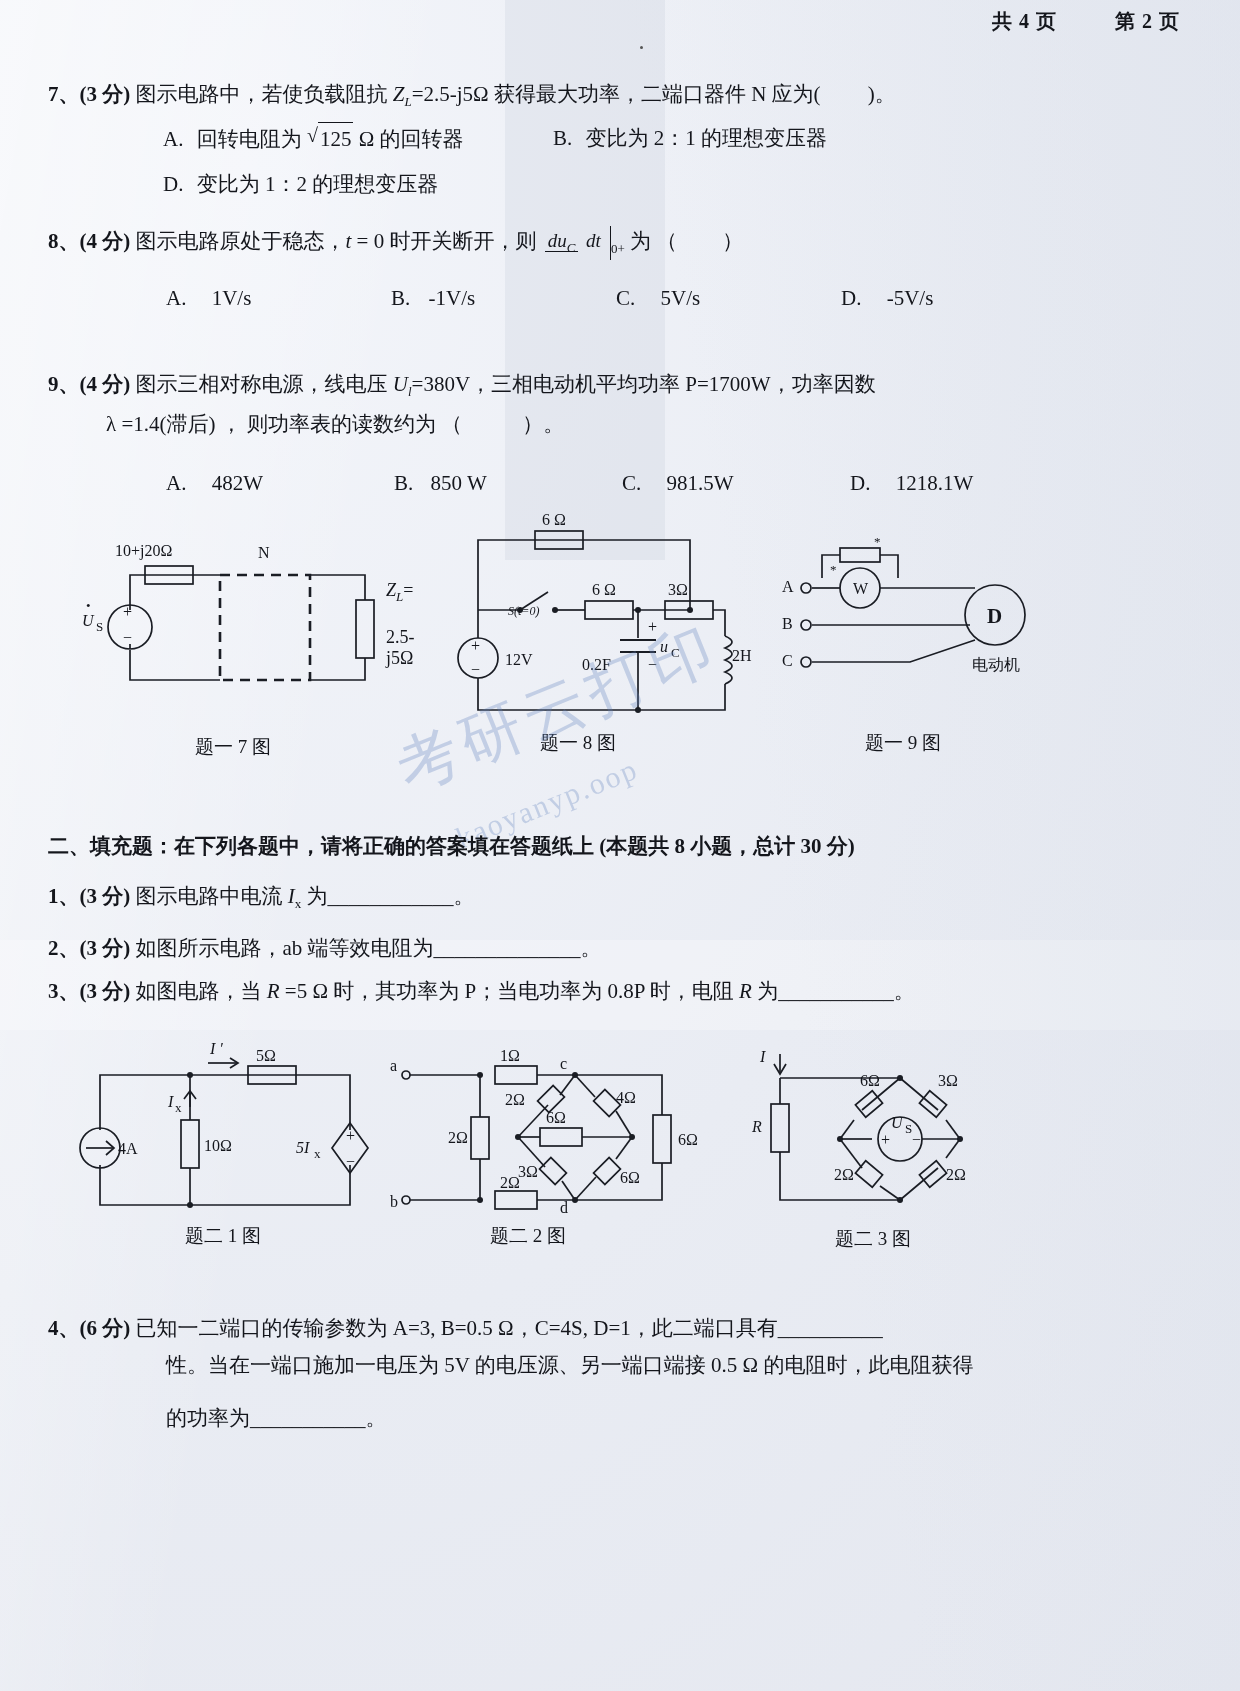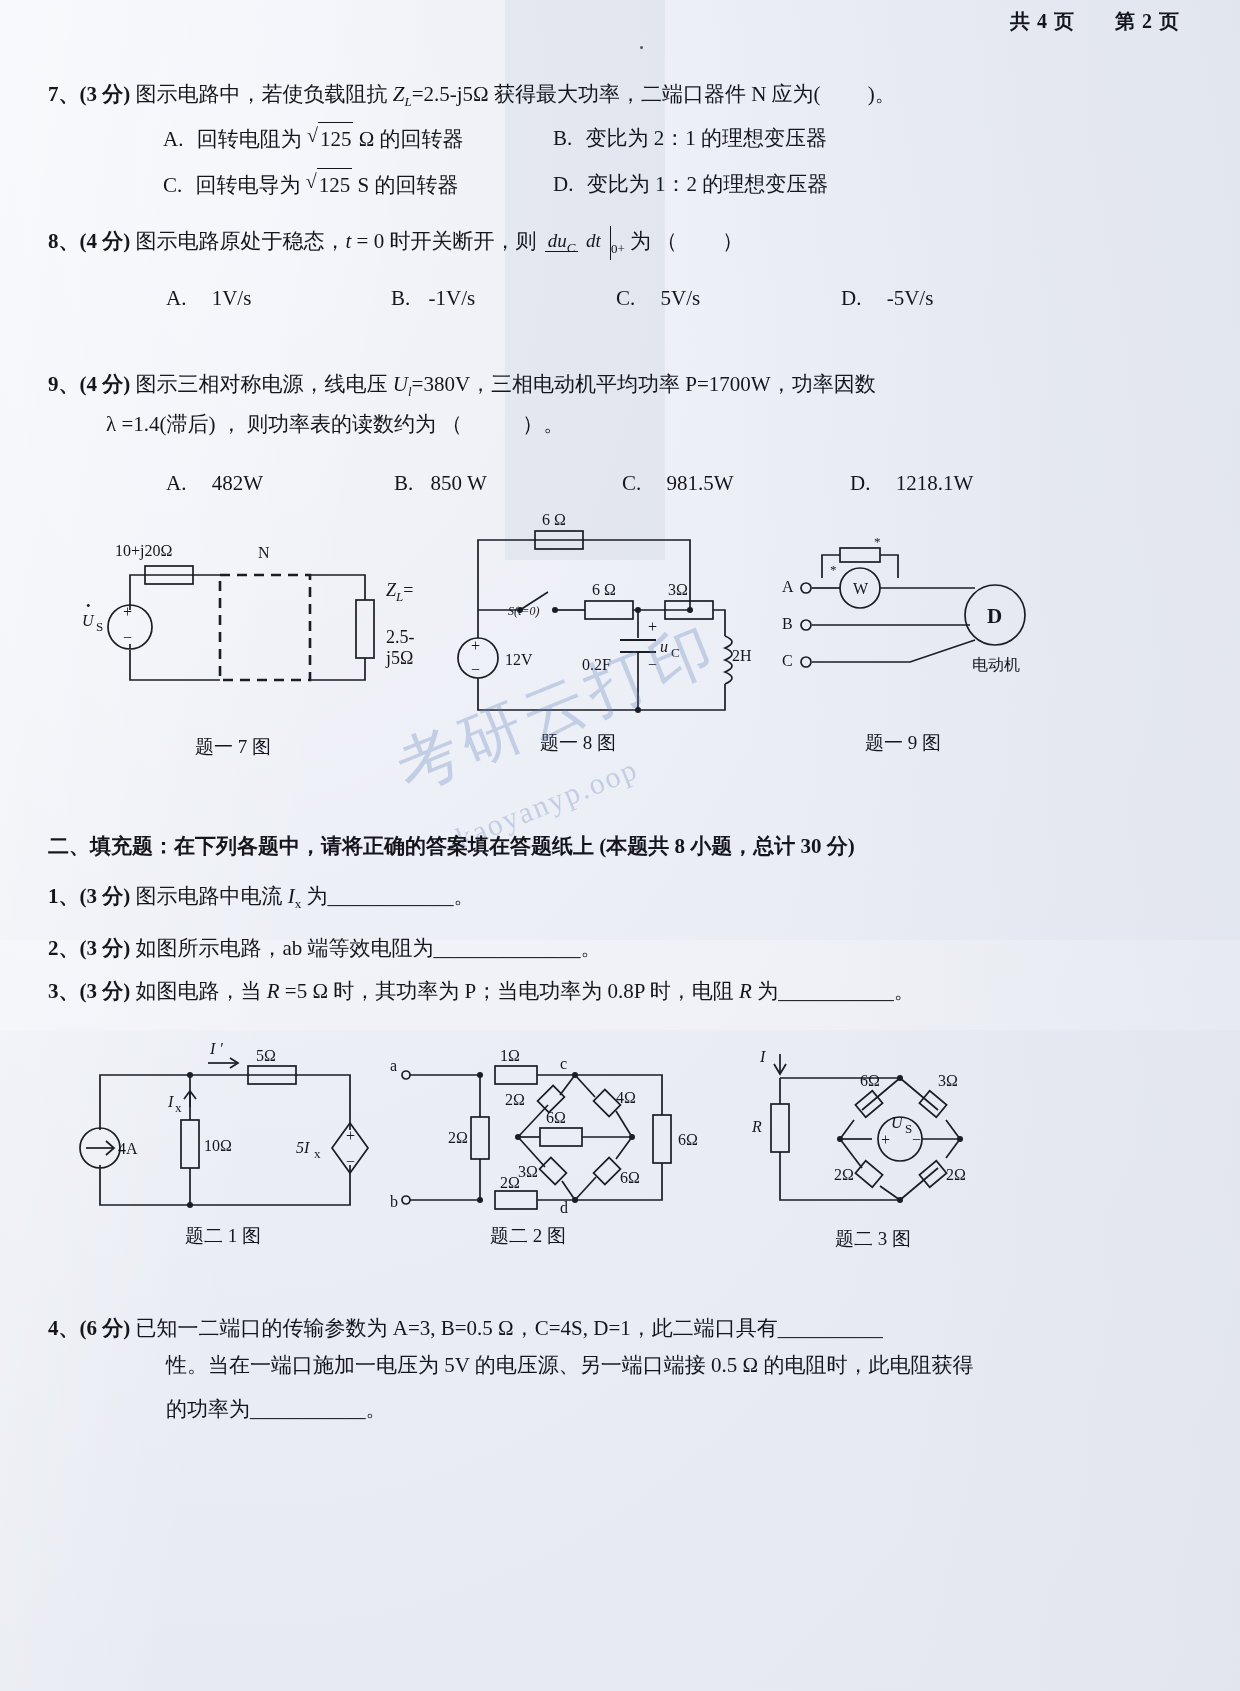--- a/index.html
+++ b/index.html
@@ -20,21 +20,21 @@
     position:absolute;inset:0;
     background:
       linear-gradient(100deg, rgba(255,255,255,0.55) 0%, rgba(255,255,255,0) 30%),
       linear-gradient(260deg, rgba(220,225,235,0.5) 0%, rgba(255,255,255,0) 40%);
     pointer-events:none;
   }
   .header{
     position:absolute;top:8px;right:60px;
     font-weight:bold;font-size:20px;letter-spacing:1px;
   }
-  .header span{margin-left:34px;}
+  .header span{margin-left:52px;}
   .dot{
     position:absolute;left:640px;top:46px;width:3px;height:3px;background:#555;border-radius:50%;
   }
 
   .q{position:absolute;font-size:21px;line-height:1.55;}
   .num{font-weight:bold;}
   .ital{font-style:italic;}
   .sub{font-size:13px;vertical-align:sub;}
   .opt-label{font-weight:normal;margin-right:8px;}
 
@@ -105,24 +105,20 @@
       <div style="width:390px;">
         <span class="opt-label">A.</span>
         <span>回转电阻为 </span><span class="sqrt"><span class="rad">125</span></span><span> Ω 的回转器</span>
       </div>
       <div>
         <span class="opt-label">B.</span>
         <span>变比为 2：1 的理想变压器</span>
       </div>
     </div>
     <div style="display:flex;margin-top:12px;margin-left:115px;">
-      <div style="width:390px;">
-        <span class="opt-label">C.</span>
-        <span>回转电导为 </span><span class="sqrt"><span class="rad">125</span></span><span> S 的回转器</span>
-      </div>
       <div>
         <span class="opt-label">D.</span>
         <span>变比为 1：2 的理想变压器</span>
       </div>
     </div>
   </div>
 
   <div class="q" style="left:48px;top:225px;width:1150px;">
     <div>
       <span class="num">8、</span><span class="num">(4 分)</span>
@@ -447,18 +443,18 @@
     </svg>
     <div class="cap" style="left:85px;top:178px;">题二 3 图</div>
   </div>
 
   <div class="q" style="left:48px;top:1312px;width:1150px;">
     <div>
       <span class="num">4、</span><span class="num">(6 分)</span>
       <span>已知一二端口的传输参数为 A=3, B=0.5 Ω，C=4S, D=1，此二端口具有</span><span>__________</span>
     </div>
     <div style="margin-left:118px;margin-top:4px;">性。当在一端口施加一电压为 5V 的电压源、另一端口端接 0.5 Ω 的电阻时，此电阻获得</div>
-    <div style="margin-left:118px;margin-top:12px;">
+    <div style="margin-left:118px;margin-top:21px;">
       <span>的功率为</span><span>___________</span><span>。</span>
     </div>
   </div>
 
 </div>
 
 </body></html>

